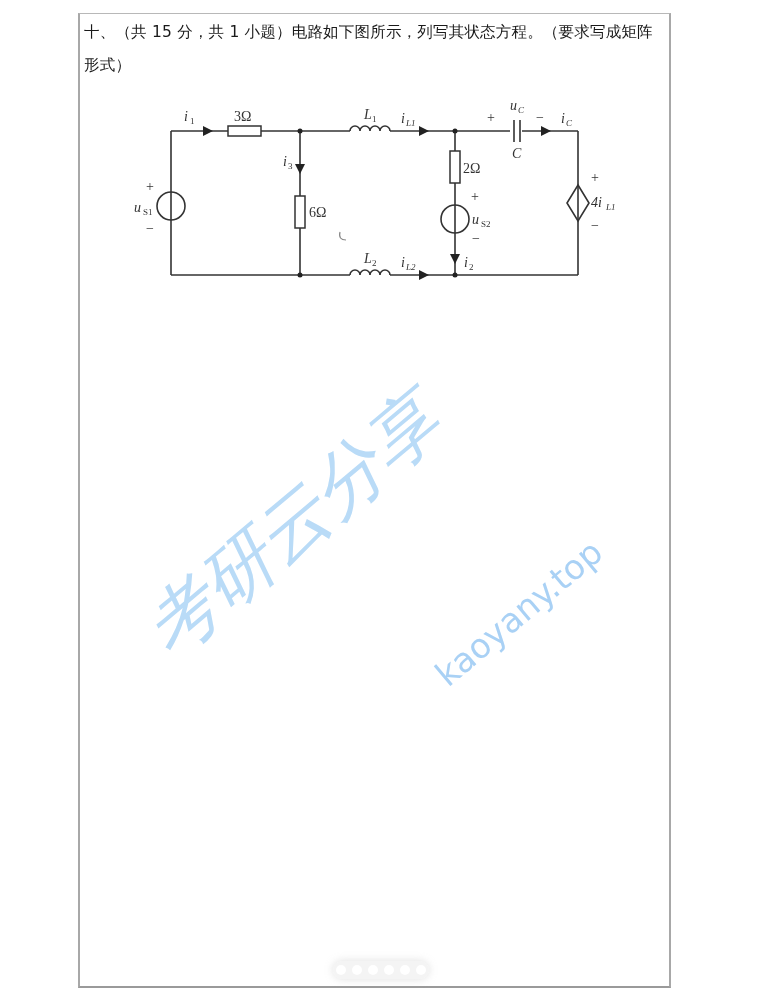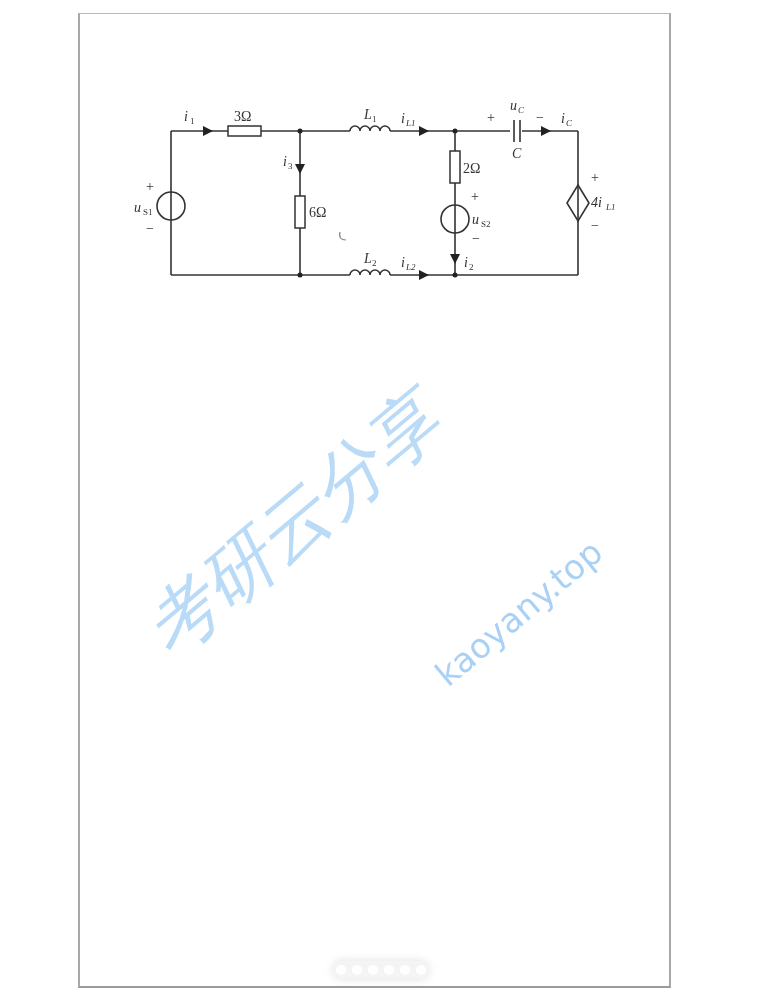--- a/index.html
+++ b/index.html
@@ -25,20 +25,22 @@
       box-shadow: 0 0 8px rgba(210,210,210,0.7);
     }
     .dot { width: 10px; height: 10px; border-radius: 50%; background: #ffffff; opacity: 0.95; }
   </style>
 </head>
 <body>
 
 <div class="page-frame"></div>
 
 <div class="question-text">
+  <div>十、（共 15 分，共 1 小题）电路如下图所示，列写其状态方程。（要求写成矩阵</div>
+  <div>形式）</div>
 </div>
 
 <svg class="circuit" width="783" height="320" xmlns="http://www.w3.org/2000/svg">
   <g stroke="#333" stroke-width="1.6" fill="none">
 
     <line x1="171" y1="131" x2="171" y2="192"></line>
     <line x1="171" y1="220" x2="171" y2="275"></line>
 
     <line x1="171" y1="131" x2="228" y2="131"></line>
     <line x1="261" y1="131" x2="350" y2="131"></line>

